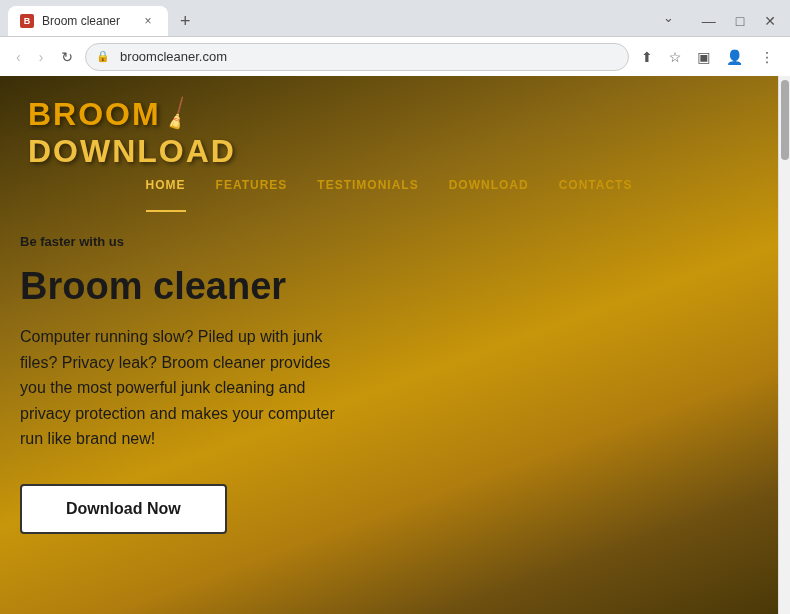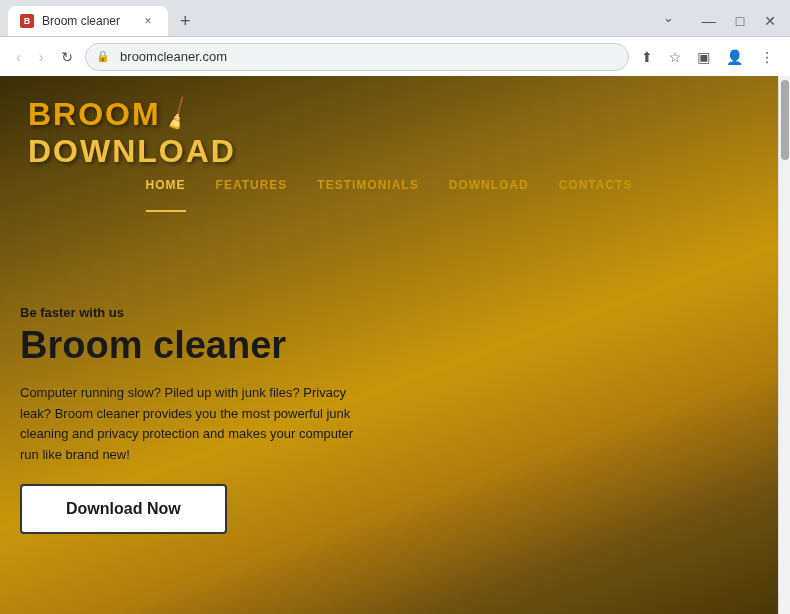--- a/index.html
+++ b/index.html
@@ -234,35 +234,35 @@
     .hero-content {
       position: absolute;
       bottom: 80px;
       left: 20px;
       z-index: 10;
     }
     .hero-tagline {
       font-size: 13px;
       font-weight: 700;
       color: #1a1a1a;
-      margin-bottom: 4px;
+      margin-bottom: 16px;
     }
     .hero-title {
       font-size: 38px;
       font-weight: 900;
       color: #1a1a1a;
       font-family: Arial, sans-serif;
       margin-bottom: 16px;
     }
     .hero-desc {
-      font-size: 13px;
+      font-size: 16px;
       color: #1a1a1a;
       max-width: 340px;
       line-height: 1.6;
-      margin-bottom: 18px;
+      margin-bottom: 32px;
     }
     .download-btn {
       background: #fff;
       border: 2px solid #333;
       border-radius: 4px;
       padding: 14px 44px;
       font-size: 16px;
       font-weight: 700;
       color: #1a1a1a;
       cursor: pointer;

